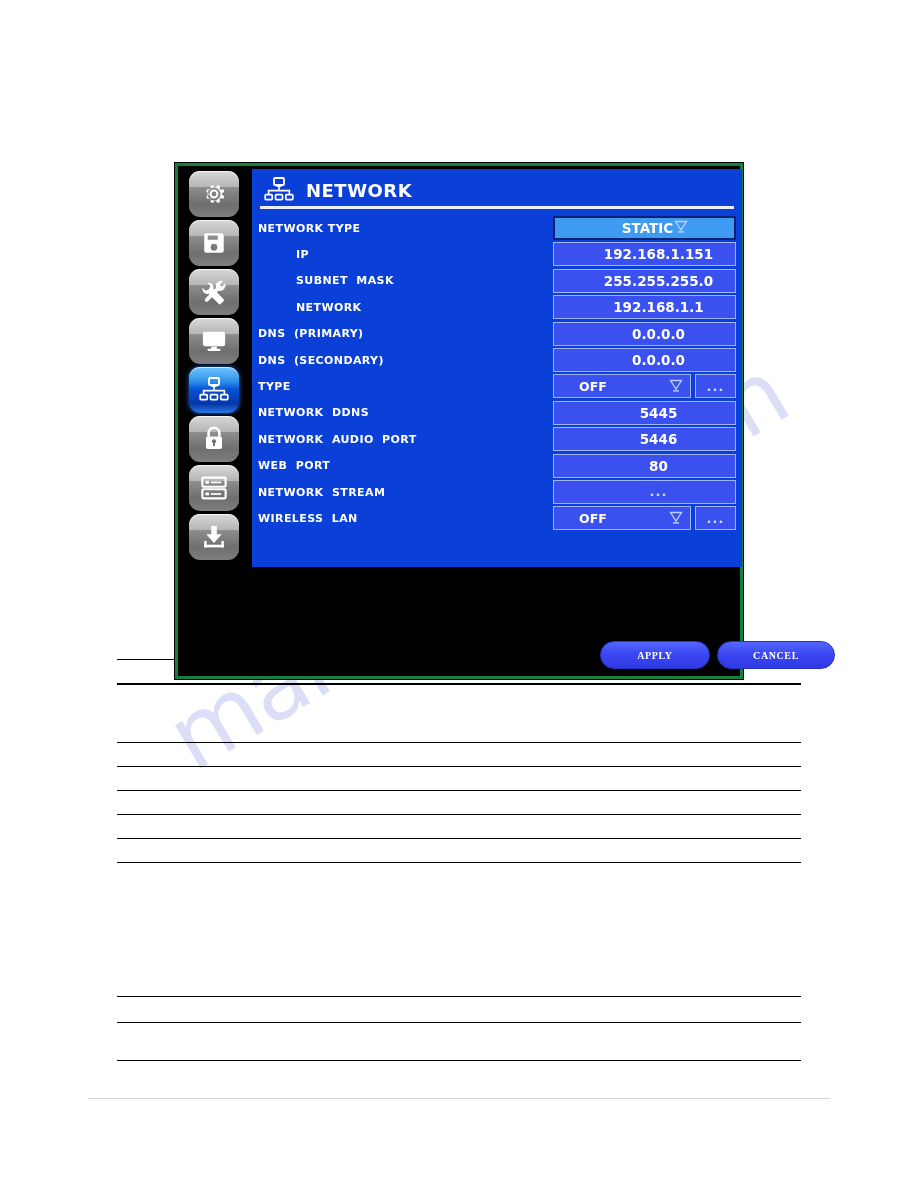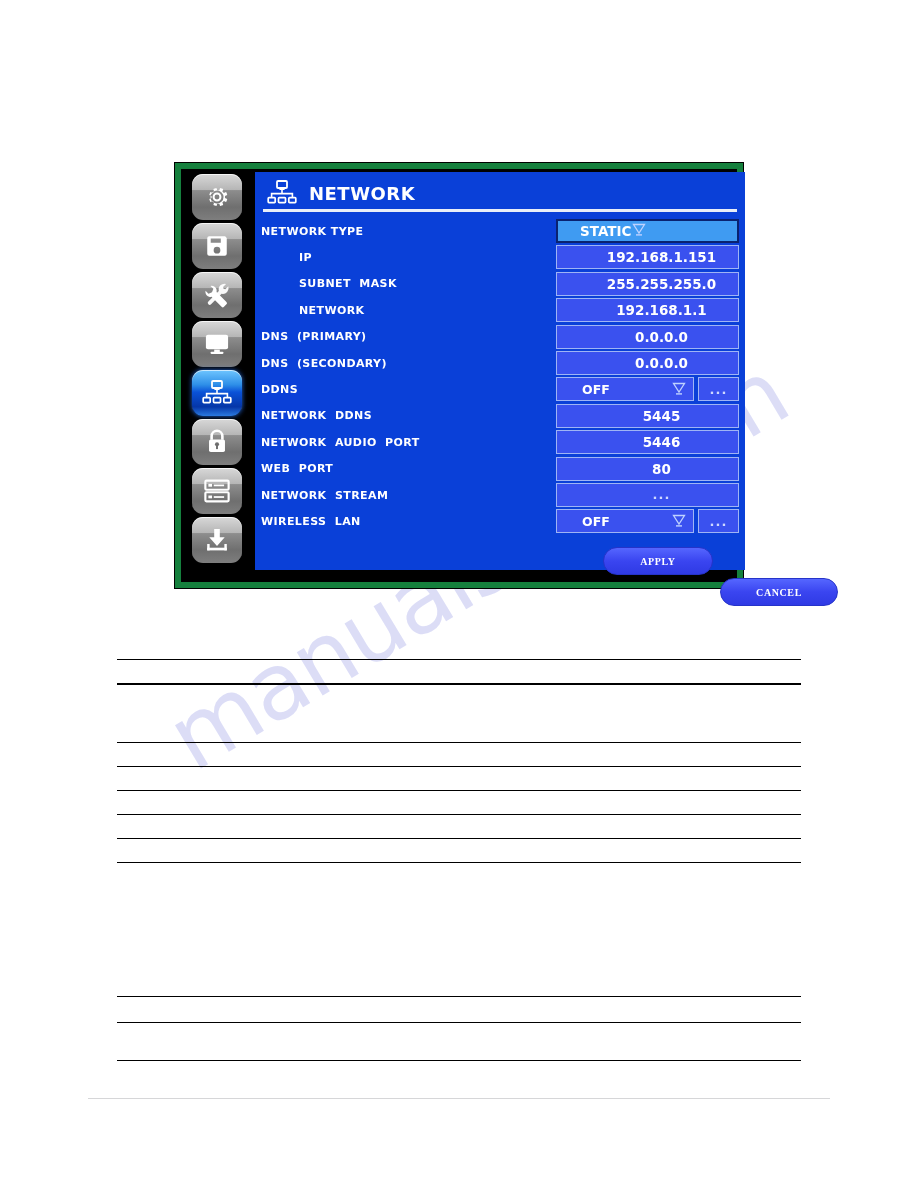--- a/index.html
+++ b/index.html
@@ -25,23 +25,23 @@
     white-space: nowrap;
     letter-spacing: -2px;
     pointer-events: none;
     z-index: 0;
   }
 
   
   .osd {
     position: absolute;
     left: 175px; top: 163px;
-    width: 568px; height: 425px;
+    width: 568px; height: 516px;
     background: #000;
-    border: 6px solid #15803d;
+    border: 3px solid #15803d;
     z-index: 3;
     box-shadow: 0 0 0 1px #000;
   }
 
   
   .sidebar {
     position: absolute; left: 0; top: 0;
     width: 72px; height: 100%;
     background: #000;
   }
@@ -116,21 +116,21 @@
     display: flex; align-items: center; justify-content: center;
     color: #ffffff;
     font-size: 13.5px;
     font-weight: bold;
     font-family: "DejaVu Sans", sans-serif;
     padding-left: 28px;
   }
   .field.selected {
     background: #3f9bf2;
     border: 2px solid #0a2270;
-    justify-content: flex-start;
+    justify-content: center;
     padding-left: 22px;
     color: #ffffff;
   }
   .field.dots { color:#cfd9ff; letter-spacing:1px; font-size:13px; }
 
   
   .combo {
     position: absolute;
     left: 301px; top: 1px;
     width: 138px; height: 24px;
@@ -172,21 +172,21 @@
     background: linear-gradient(180deg,#5566ff 0%,#3a45f0 50%,#2f3ae4 100%);
     border: 1px solid #2633c9;
     display: flex; align-items: center; justify-content: center;
     color: #ffffff;
     font-size: 10px;
     font-weight: bold;
     letter-spacing: .6px;
     font-family: Liberation Serif, serif;
   }
   .btn-apply  { left: 348px; width: 110px; }
-  .btn-cancel { left: 465px; width: 118px; margin-top: 31px; }
+  .btn-cancel { left: 465px; width: 118px; }
 
   
   .hr {
     position: absolute;
     left: 117px; width: 684px;
     background: #000;
     height: 1px;
     z-index: 1;
   }
   .hr.thick { height: 2px; }
@@ -345,21 +345,21 @@
               <span>0.0.0.0</span>
             </div>
           </div>
           <div class="row">
             <div class="row-label">DNS  (SECONDARY)</div>
             <div class="field">
               <span>0.0.0.0</span>
             </div>
           </div>
           <div class="row">
-            <div class="row-label">DDNS</div>
+            <div class="row-label">TYPE</div>
             <div class="combo">
               <span>OFF</span>
               <span class="caret-box"><svg width="16" height="16" viewBox="0 0 16 16">
                   <path d="M2.5 2.5h11L8 11z" fill="none" stroke="#bfd2ff" stroke-width="1.3"></path>
                   <rect x="5" y="12.2" width="6" height="1.4" fill="#bfd2ff"></rect>
                 </svg></span>
             </div>
             <div class="ellipsis-btn">...</div>
           </div>
           <div class="row">

